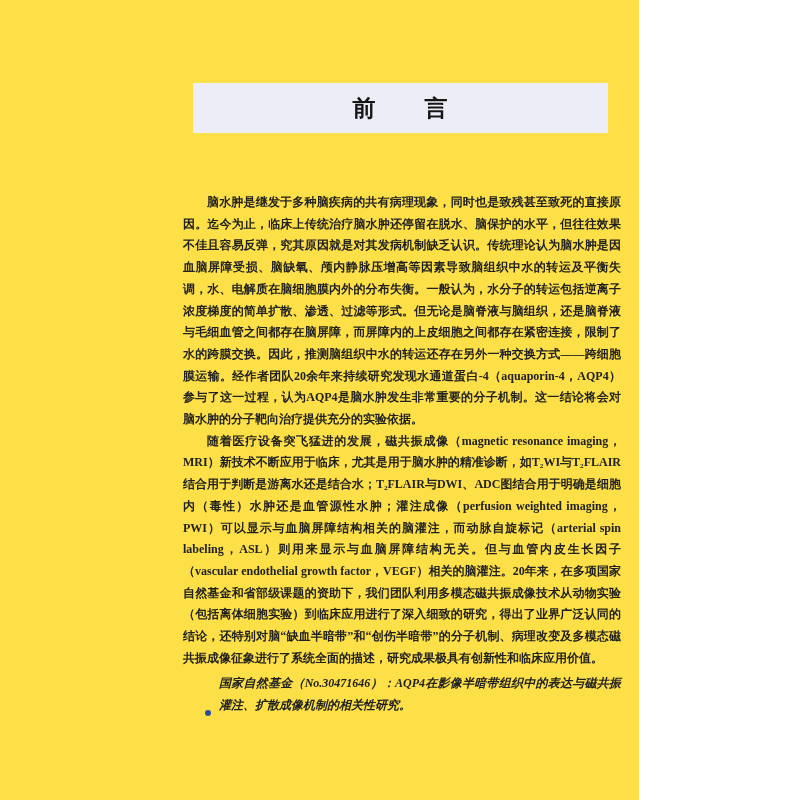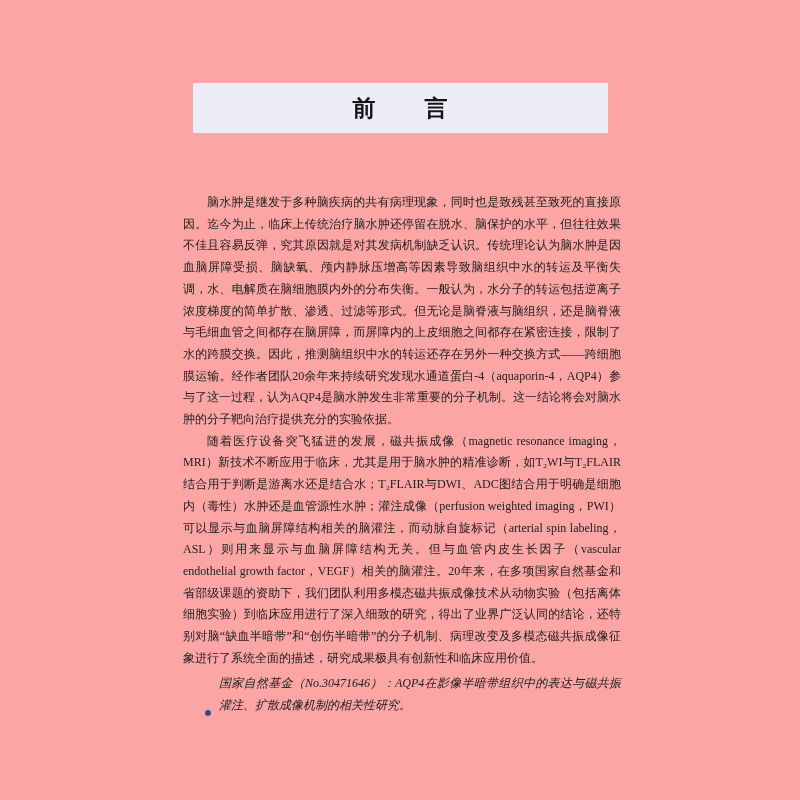--- a/index.html
+++ b/index.html
@@ -5,23 +5,23 @@
   html, body {
     margin: 0;
     padding: 0;
     background: #ffffff;
     width: 800px;
     height: 800px;
     font-family: "Liberation Serif", "DejaVu Serif", serif;
   }
   .page {
     position: relative;
-    width: 800px;
+    width: 639px;
     height: 800px;
-    background: #fca5a5;
+    background: #fde047;
     overflow: hidden;
   }
   .banner {
     position: absolute;
     left: 193px;
     top: 83px;
     width: 415px;
     height: 50px;
     background: #ededf7;
     display: flex;
@@ -39,20 +39,21 @@
   .body-col {
     position: absolute;
     left: 183px;
     top: 192px;
     width: 438px;
     font-size: 12px;
     line-height: 21.7px;
     text-align: justify;
     text-justify: inter-ideograph;
     color: #212121;
+    font-weight: bold;
   }
   .para {
     margin: 0;
     text-indent: 2em;
   }
   ul.funding {
     margin: 3px 0 0 0;
     padding: 0;
     list-style: none;
   }

